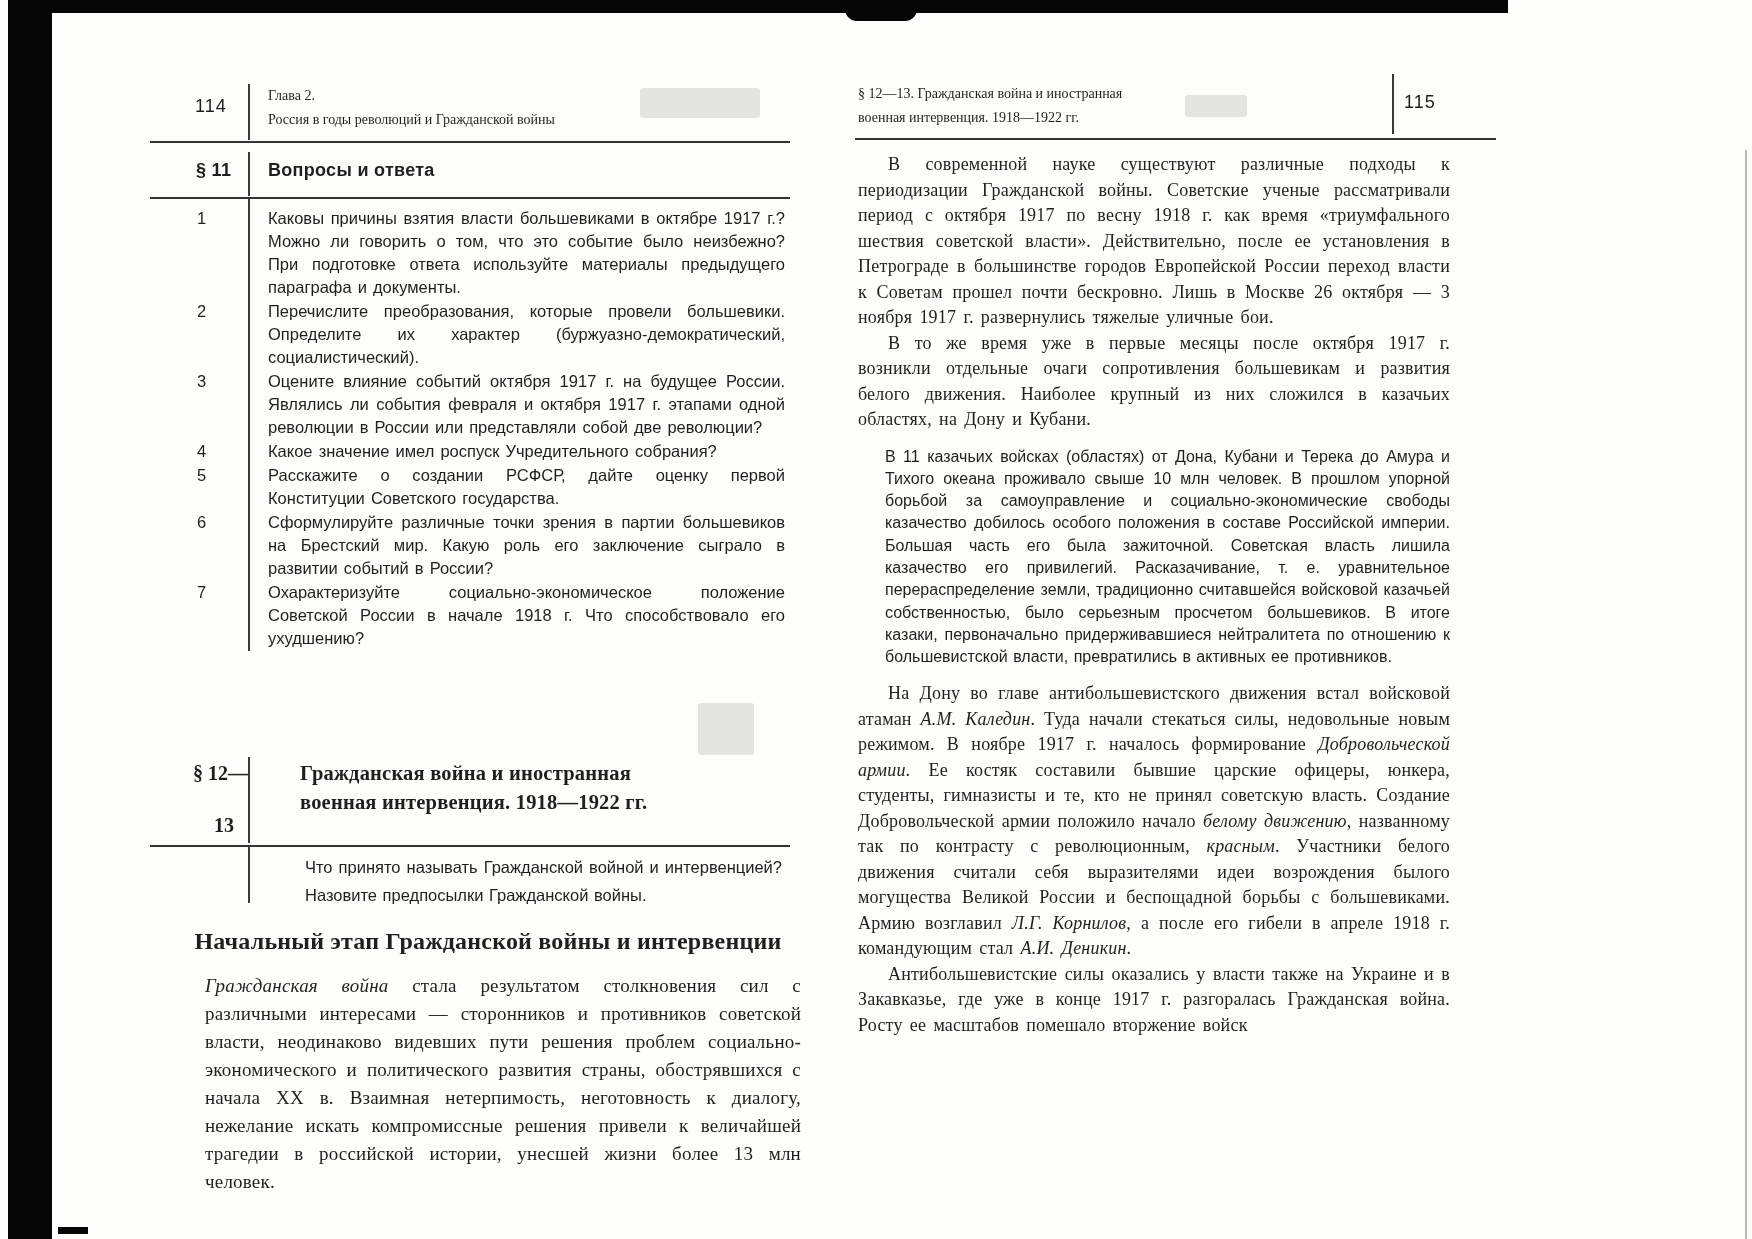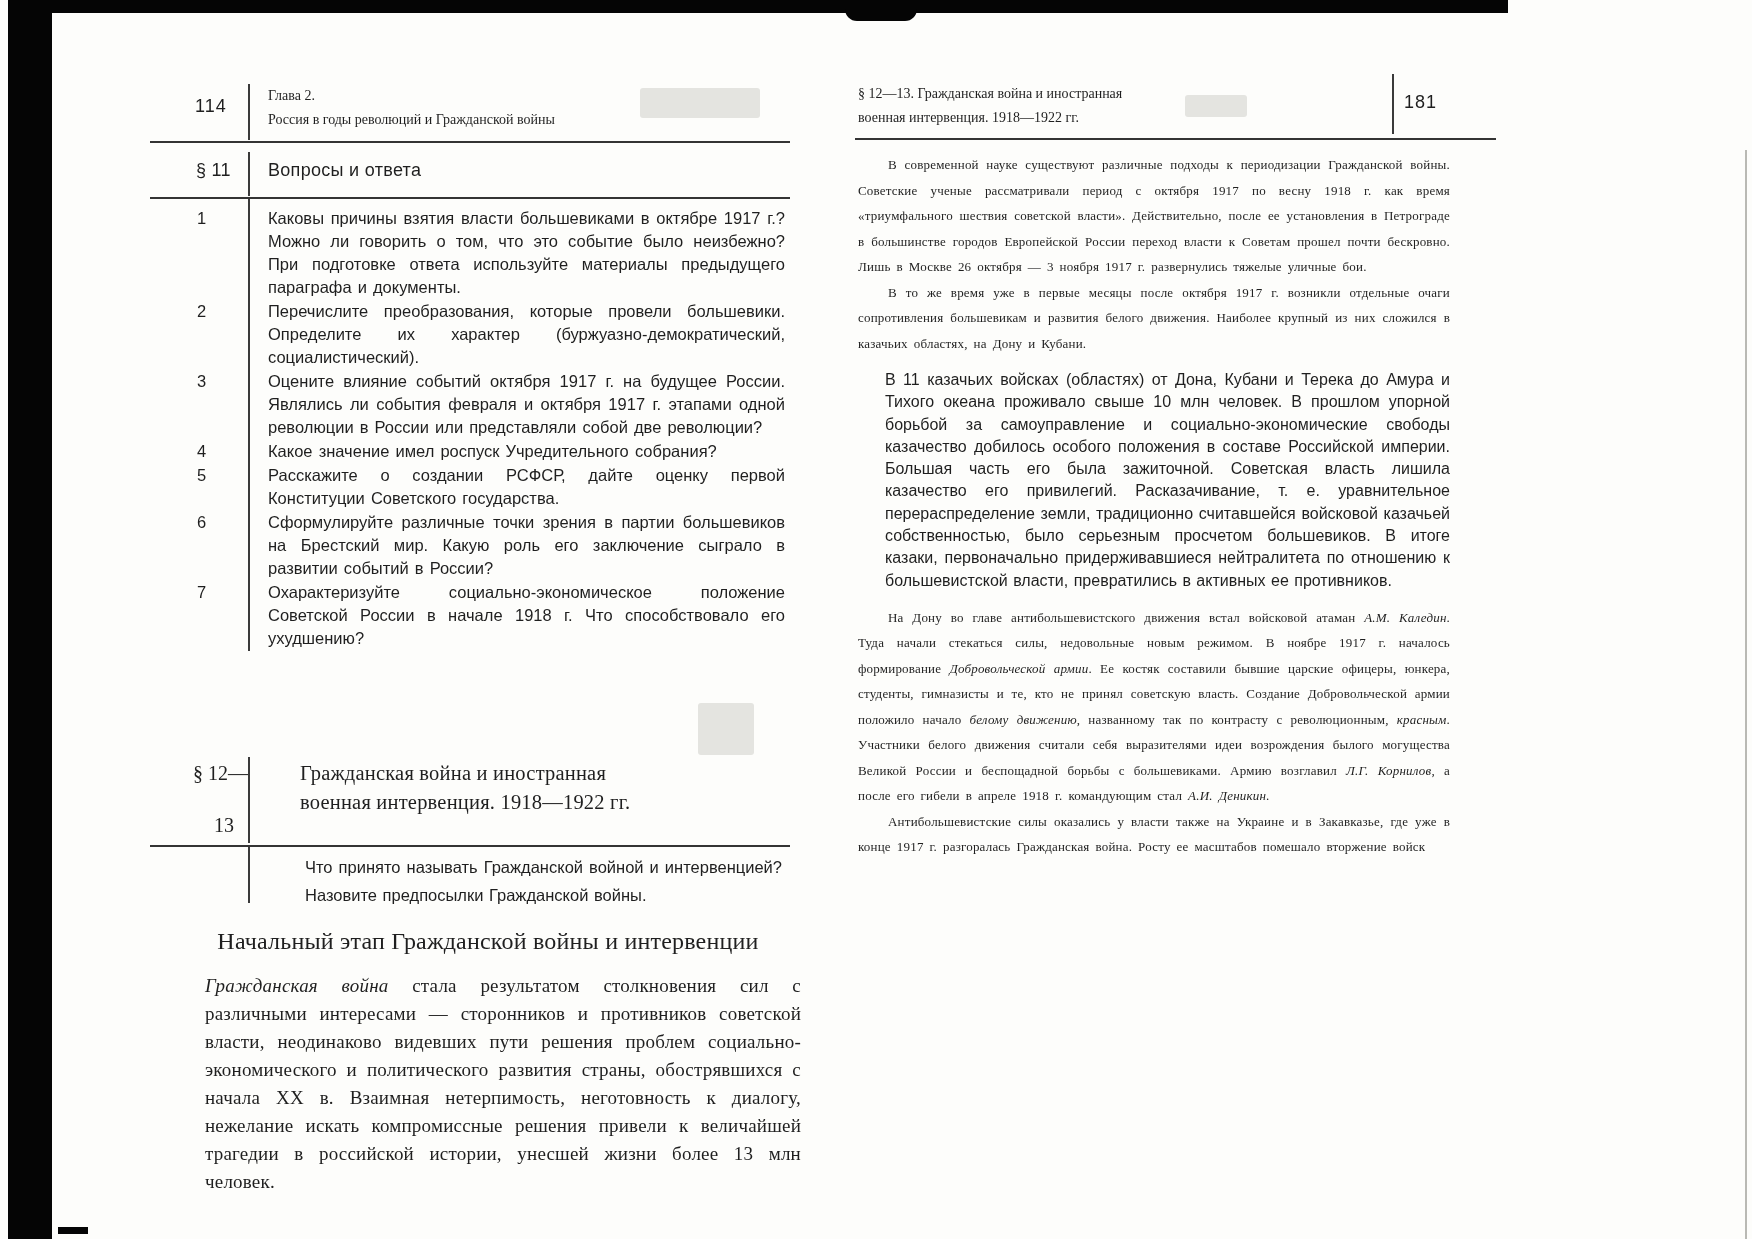--- a/index.html
+++ b/index.html
@@ -4,21 +4,21 @@
 <style>
   html,body{margin:0;padding:0;}
   body{
     width:1752px;height:1239px;position:relative;overflow:hidden;
     background:#fdfdfb;color:#1f1f1f;
     font-family:"Liberation Serif","DejaVu Serif",serif;
   }
   .abs{position:absolute;}
   .sans{font-family:"Liberation Sans","DejaVu Sans",sans-serif;}
   .serif{font-family:"Liberation Serif","DejaVu Serif",serif;}
-  .bold{font-weight:normal;}
+  .bold{font-weight:bold;}
   .rule{position:absolute;height:2px;background:#343434;}
   .vline{position:absolute;width:2px;background:#3a3a3a;}
   
   .edge{position:absolute;background:#050505;}
   .smudge{position:absolute;background:#e4e4e0;border-radius:3px;}
   .edge-line{position:absolute;background:#b9b9b4;}
   
   .pagenum{font-size:18px;letter-spacing:1px;}
   .runhead{font-size:14px;line-height:24px;}
   .qhead{font-size:18px;letter-spacing:.3px;}
@@ -26,21 +26,21 @@
   .q-row{display:flex;margin:0 0 1px 0;}
   .q-num{flex:none;width:71px;font-family:"Liberation Sans","DejaVu Sans",sans-serif;font-size:16.5px;line-height:23px;}
   .q-text{flex:1;font-family:"Liberation Sans","DejaVu Sans",sans-serif;font-size:16.5px;line-height:23px;text-align:justify;word-spacing:1.5px;}
   .sec-label{font-size:20px;line-height:26px;}
   .sec-title{font-size:20.5px;line-height:28px;letter-spacing:.2px;}
   .lead-q{font-size:16.5px;line-height:28px;text-align:justify;word-spacing:1px;}
   .subhead{font-size:24px;text-align:center;letter-spacing:.2px;}
   .body-par{font-size:19px;line-height:28px;text-align:justify;word-spacing:2.5px;letter-spacing:.2px;margin:15px;}
   
   .rp-content{width:592px;}
-  .rp-content p{margin:0;font-size:13px;line-height:25.5px;text-align:justify;word-spacing:2.5px;letter-spacing:.2px;}
+  .rp-content p{margin:0;font-size:18px;line-height:25.5px;text-align:justify;word-spacing:2.5px;letter-spacing:.2px;}
   .rp-content p.indent{text-indent:30px;}
   .inset{
     margin:13px 0 13px 27px;
     font-family:"Liberation Sans","DejaVu Sans",sans-serif;
     font-size:16px;line-height:22.3px;text-align:justify;word-spacing:1px;
   }
   i{font-style:italic;}
 </style>
 </head>
 <body>
@@ -113,21 +113,21 @@
 <div class="rule" style="left:150px;top:845px;width:640px;"></div>
 <div class="vline" style="left:248px;top:847px;height:56px;"></div>
 <div class="abs sans lead-q" style="left:305px;top:853px;width:477px;">Что принято называть Гражданской войной и интервенцией? Назовите предпосылки Гражданской войны.</div>
 
 <div class="abs serif bold subhead" style="left:190px;top:928px;width:596px;">Начальный этап Гражданской войны и интервенции</div>
 <div class="abs serif body-par" style="left:190px;top:957px;width:596px;"><i>Гражданская война</i><span> стала результатом столкновения сил с различными интересами — сторонников и противников советской власти, неодинаково видевших пути решения проблем социально-экономического и политического развития страны, обострявшихся с начала XX в. Взаимная нетерпимость, неготовность к диалогу, нежелание искать компромиссные решения привели к величайшей трагедии в российской истории, унесшей жизни более 13 млн человек.</span></div>
 
 <div class="abs serif runhead" style="left:858px;top:82px;">§ 12—13. Гражданская война и иностранная</div>
 <div class="abs serif runhead" style="left:858px;top:106px;">военная интервенция. 1918—1922 гг.</div>
 <div class="vline" style="left:1392px;top:74px;height:60px;"></div>
-<div class="abs sans pagenum" style="left:1404px;top:92px;">181</div>
+<div class="abs sans pagenum" style="left:1404px;top:92px;">115</div>
 <div class="rule" style="left:855px;top:138px;width:641px;"></div>
 
 <div class="abs rp-content" style="left:858px;top:152px;">
   <p class="indent"><span>В современной науке существуют различные подходы к периодизации Гражданской войны. Советские ученые рассматривали период с октября 1917 по весну 1918 г. как время «триумфального шествия советской власти». Действительно, после ее установления в Петрограде в большинстве городов Европейской России переход власти к Советам прошел почти бескровно. Лишь в Москве 26 октября — 3 ноября 1917 г. развернулись тяжелые уличные бои.</span></p>
   <p class="indent"><span>В то же время уже в первые месяцы после октября 1917 г. возникли отдельные очаги сопротивления большевикам и развития белого движения. Наиболее крупный из них сложился в казачьих областях, на Дону и Кубани.</span></p>
   <div class="inset"><span>В 11 казачьих войсках (областях) от Дона, Кубани и Терека до Амура и Тихого океана проживало свыше 10 млн человек. В прошлом упорной борьбой за самоуправление и социально-экономические свободы казачество добилось особого положения в составе Российской империи. Большая часть его была зажиточной. Советская власть лишила казачество его привилегий. Расказачивание, т. е. уравнительное перераспределение земли, традиционно считавшейся войсковой казачьей собственностью, было серьезным просчетом большевиков. В итоге казаки, первоначально придерживавшиеся нейтралитета по отношению к большевистской власти, превратились в активных ее противников.</span></div>
   <p class="indent"><span>На Дону во главе антибольшевистского движения встал войсковой атаман </span><i>А.М. Каледин</i><span>. Туда начали стекаться силы, недовольные новым режимом. В ноябре 1917 г. началось формирование </span><i>Добровольческой армии</i><span>. Ее костяк составили бывшие царские офицеры, юнкера, студенты, гимназисты и те, кто не принял советскую власть. Создание Добровольческой армии положило начало </span><i>белому движению</i><span>, названному так по контрасту с революционным, </span><i>красным</i><span>. Участники белого движения считали себя выразителями идеи возрождения былого могущества Великой России и беспощадной борьбы с большевиками. Армию возглавил </span><i>Л.Г. Корнилов</i><span>, а после его гибели в апреле 1918 г. командующим стал </span><i>А.И. Деникин</i><span>.</span></p>
   <p class="indent"><span>Антибольшевистские силы оказались у власти также на Украине и в Закавказье, где уже в конце 1917 г. разгоралась Гражданская война. Росту ее масштабов помешало вторжение войск</span></p>
 </div>
 

